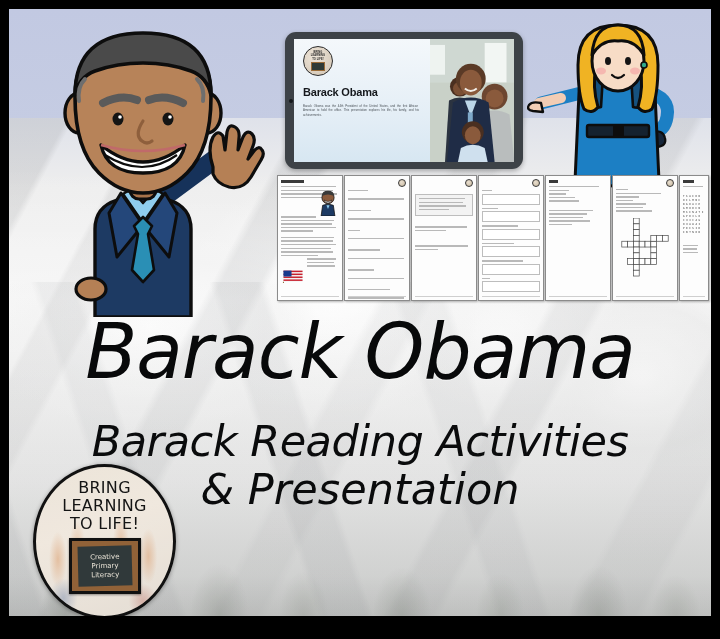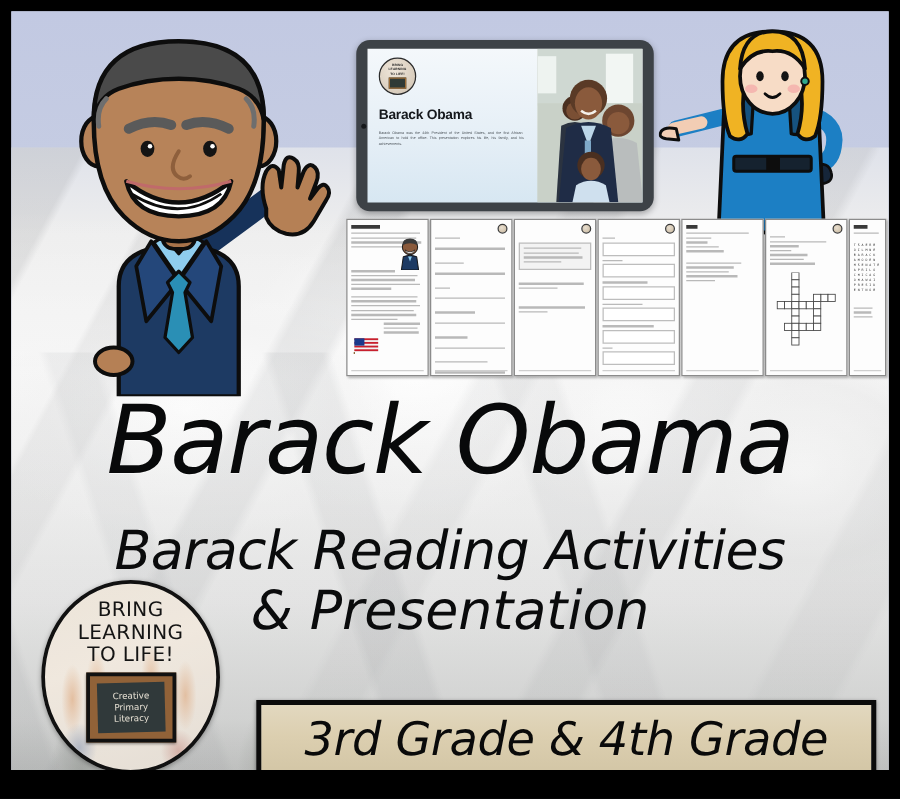--- a/index.html
+++ b/index.html
@@ -581,18 +581,15 @@
       <div class="badge-txt">TO LIFE!</div>
       <div class="badge-board">
         <div class="badge-board-in">
           <span>Creative</span>
           <span>Primary</span>
           <span>Literacy</span>
         </div>
       </div>
     </div>
 
-    <div class="grade">
-      <span>3rd Grade &amp; 4th Grade</span>
-    </div>
 
   </div>
 </div>
 
 </body></html>

